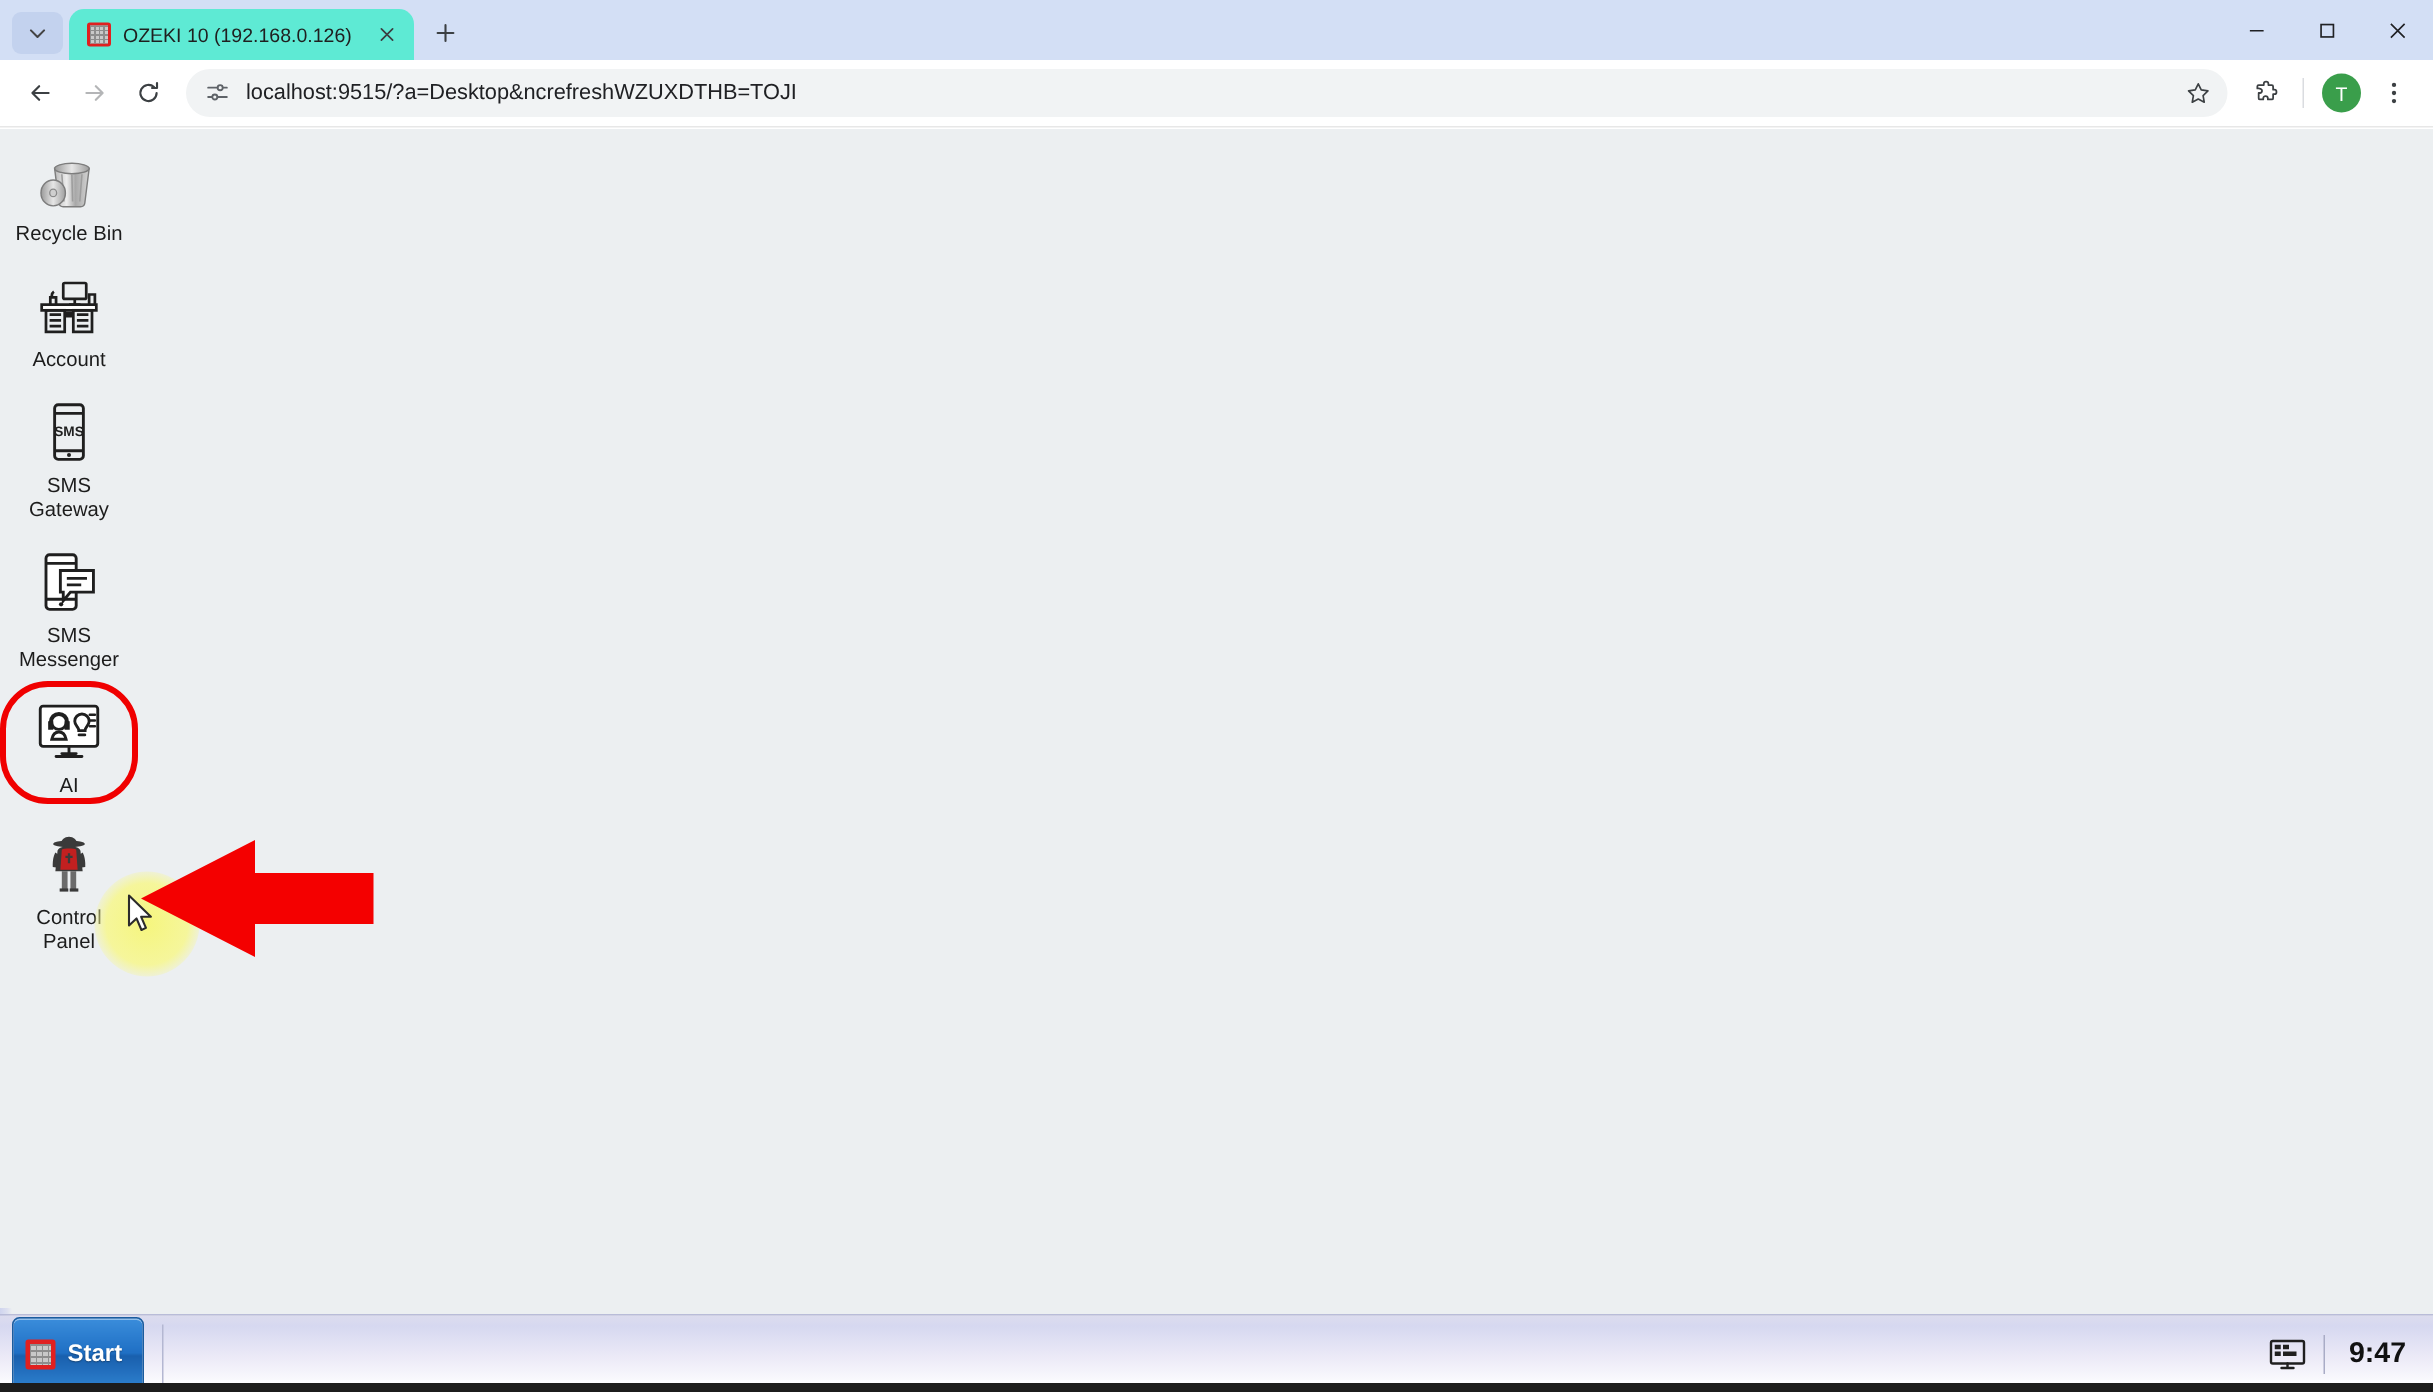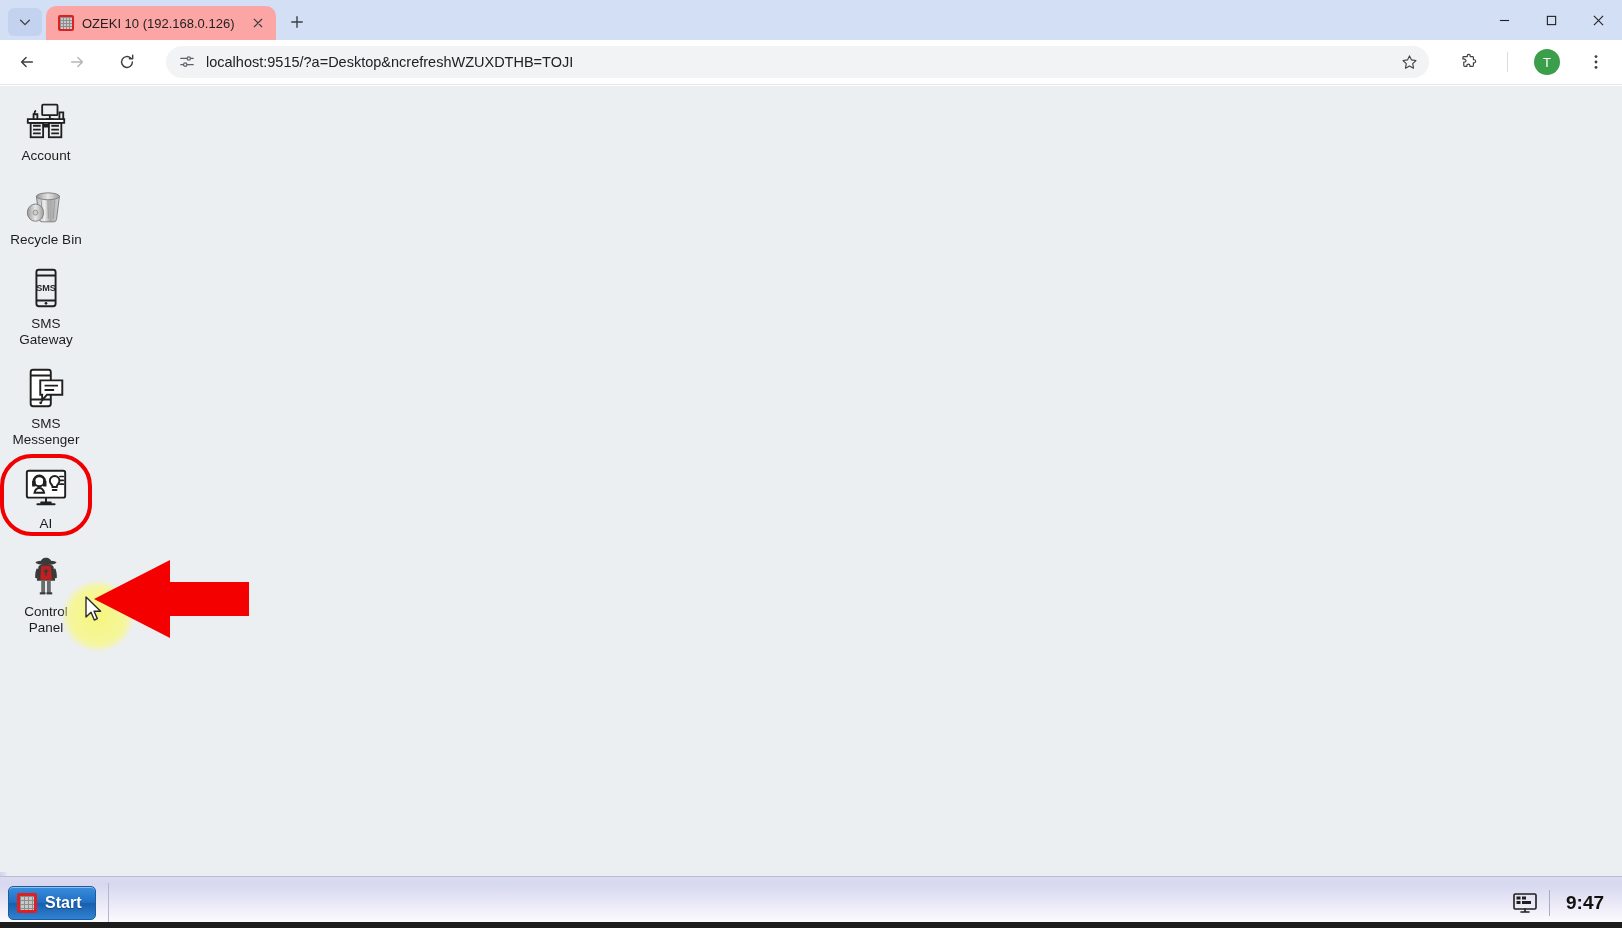--- a/index.html
+++ b/index.html
@@ -27,21 +27,21 @@
     background: #c3d2ee;
     display: flex; align-items: center; justify-content: center;
     cursor: pointer;
   }
   .tab-search svg { width: 14px; height: 14px; }
 
   .tab {
     height: 34px;
     min-width: 230px;
     max-width: 240px;
-    background: #fca5a5;
+    background: #5eead4;
     border-radius: 10px 10px 0 0;
     display: flex;
     align-items: center;
     padding: 0 8px 0 12px;
     gap: 8px;
     position: relative;
     cursor: pointer;
   }
   .tab-favicon {
     width: 16px; height: 16px;
@@ -98,21 +98,21 @@
     cursor: pointer;
   }
   .wc svg { width: 11px; height: 11px; }
 
   .toolbar {
     height: 45px;
     background: #ffffff;
     display: flex;
     align-items: center;
     padding: 0 10px;
-    gap: 16px;
+    gap: 2px;
     border-bottom: 1px solid #e7e7e7;
   }
   .nav-btn {
     width: 34px; height: 34px;
     display: flex; align-items: center; justify-content: center;
     border-radius: 50%;
     cursor: pointer;
   }
   .nav-btn svg { width: 18px; height: 18px; }
   .nav-btn.disabled { opacity: .38; }
@@ -245,21 +245,21 @@
     left: 0; bottom: 0;
     width: 1622px;
     height: 52px;
     background: linear-gradient(to bottom, #dcdcee 0%, #d6d8f0 14%, #eceaf7 55%, #fbfbfe 88%, #ffffff 100%);
     border-top: 1px solid #b9bcd8;
     display: flex;
     align-items: center;
   }
   .start-btn {
     margin-left: 8px;
-    height: 34px;
+    height: 50px;
     padding: 0 14px 0 8px;
     border-radius: 5px;
     background: linear-gradient(to bottom, #3a8ddb 0%, #1f6fc4 48%, #195fad 52%, #2f83d2 100%);
     border: 1px solid #1a5c9e;
     display: flex;
     align-items: center;
     gap: 8px;
     cursor: pointer;
     box-shadow: inset 0 1px 0 rgba(255,255,255,.45);
   }
@@ -413,37 +413,20 @@
       </svg>
     </div>
   </div>
 
   <div class="viewport">
     <div class="left-edge"></div>
 
     <div class="desktop">
 
       <div class="icon-col">
-
-        <div class="desk-icon" id="icon-account">
-          <span class="glyph">
-            <svg viewBox="0 0 48 48" fill="none" stroke="#1f1f1f" stroke-width="1.9">
-              <rect x="20" y="8" width="16" height="11" rx="1"></rect>
-              <path d="M28 19v4M24 23h8"></path>
-              <path d="M5 23h38v4H5z" fill="#fff"></path>
-              <rect x="8" y="27" width="13" height="15"></rect>
-              <rect x="27" y="27" width="13" height="15"></rect>
-              <path d="M10.5 30h8M10.5 34h8M10.5 38h8M29.5 30h8M29.5 34h8M29.5 38h8"></path>
-              <path d="M21.5 29h5v2h-5z" fill="#1f1f1f"></path>
-              <path d="M12 17c0-2 1.5-3 1.5-3M11 23v-5h4v5"></path>
-              <path d="M38 23v-7h4v7"></path>
-            </svg>
-          </span>
-          <span class="label">Account</span>
-        </div>
 
         <div class="desk-icon" id="icon-recycle-bin">
           <span class="glyph">
             <svg viewBox="0 0 48 48">
               <defs>
                 <linearGradient id="gMetal" x1="0" y1="0" x2="1" y2="0">
                   <stop offset="0%" stop-color="#b9b9b9"></stop>
                     <stop offset="35%" stop-color="#ededed"></stop>
                   <stop offset="60%" stop-color="#a8a8a8"></stop>
                     <stop offset="100%" stop-color="#d3d3d3"></stop>
@@ -457,20 +440,37 @@
               <path d="M14 16h24l-3 24a3 3 0 0 1-3 2.6H20a3 3 0 0 1-3-2.6z" fill="url(#gMetal)" stroke="#7d7d7d" stroke-width="1"></path>
               <ellipse cx="26" cy="16" rx="12" ry="3.6" fill="url(#gLid)" stroke="#7d7d7d" stroke-width="1"></ellipse>
               <path d="M19 20l1.5 19M26 20l.5 19M33 20l-1.5 19" stroke="#9d9d9d" stroke-width="1.1" fill="none"></path>
               <ellipse cx="13" cy="33" rx="8.5" ry="9" fill="url(#gLid)" stroke="#7d7d7d" stroke-width="1"></ellipse>
               <ellipse cx="13" cy="33" rx="2.4" ry="2.6" fill="#cfcfcf" stroke="#8a8a8a" stroke-width=".9"></ellipse>
             </svg>
           </span>
           <span class="label">Recycle Bin</span>
         </div>
 
+        <div class="desk-icon" id="icon-account">
+          <span class="glyph">
+            <svg viewBox="0 0 48 48" fill="none" stroke="#1f1f1f" stroke-width="1.9">
+              <rect x="20" y="8" width="16" height="11" rx="1"></rect>
+              <path d="M28 19v4M24 23h8"></path>
+              <path d="M5 23h38v4H5z" fill="#fff"></path>
+              <rect x="8" y="27" width="13" height="15"></rect>
+              <rect x="27" y="27" width="13" height="15"></rect>
+              <path d="M10.5 30h8M10.5 34h8M10.5 38h8M29.5 30h8M29.5 34h8M29.5 38h8"></path>
+              <path d="M21.5 29h5v2h-5z" fill="#1f1f1f"></path>
+              <path d="M12 17c0-2 1.5-3 1.5-3M11 23v-5h4v5"></path>
+              <path d="M38 23v-7h4v7"></path>
+            </svg>
+          </span>
+          <span class="label">Account</span>
+        </div>
+
         <div class="desk-icon" id="icon-sms-gateway">
           <span class="glyph">
             <svg viewBox="0 0 48 48" fill="none" stroke="#1f1f1f" stroke-width="2">
               <rect x="14" y="5" width="20" height="38" rx="2.5"></rect>
               <path d="M14 11h20M14 37h20"></path>
               <circle cx="24" cy="40" r="1.4" fill="#1f1f1f" stroke="none"></circle>
               <text x="24" y="27" font-family="Liberation Sans, sans-serif" font-size="9.5" font-weight="bold" fill="#1f1f1f" stroke="none" text-anchor="middle">SMS</text>
             </svg>
           </span>
           <span class="label">SMS

